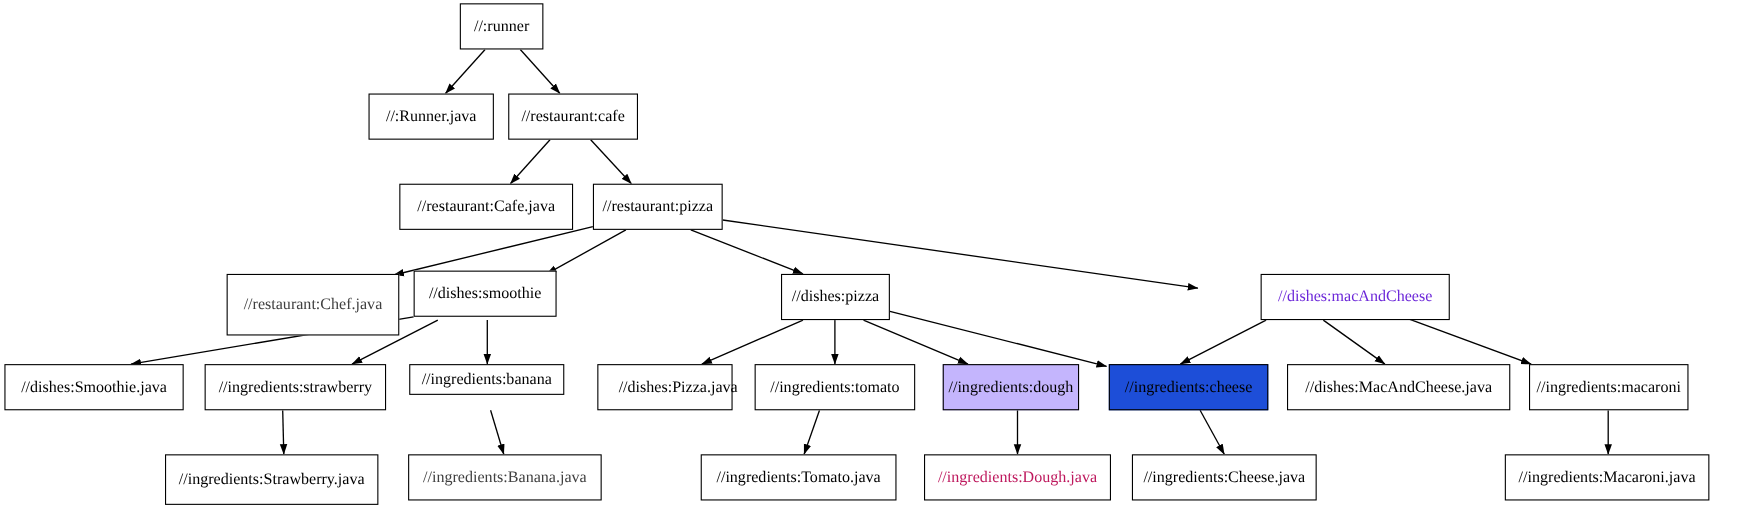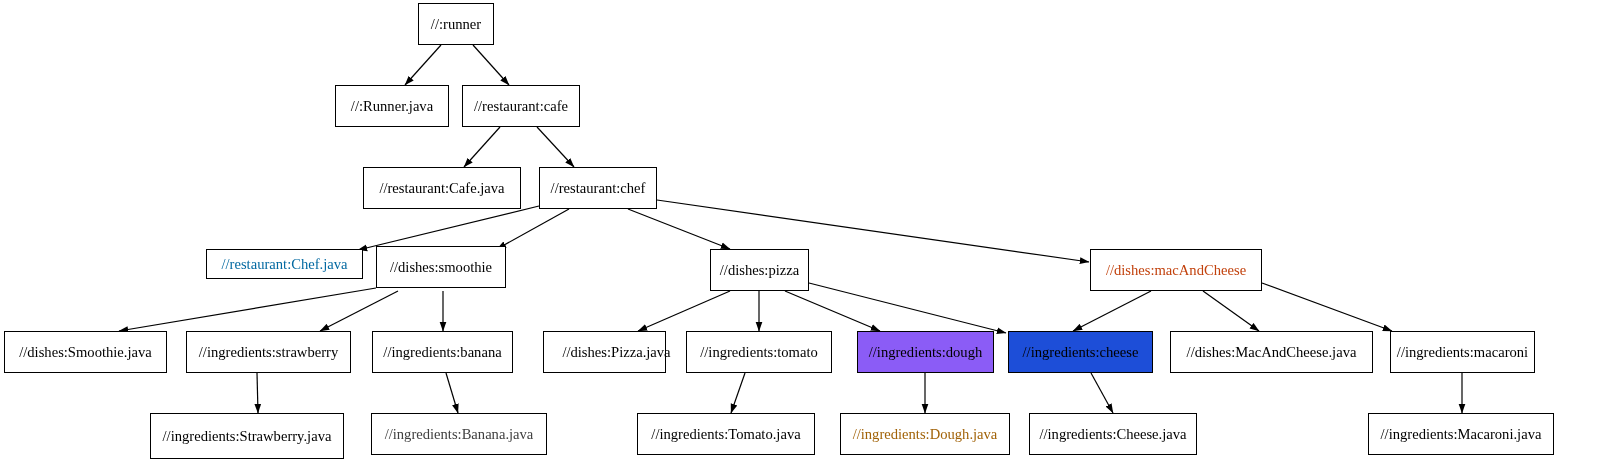--- a/index.html
+++ b/index.html
@@ -89,71 +89,71 @@
       <div class="node" style="left: 335px; top: 85px; width: 114px; height: 42px; background: rgb(255, 255, 255); border-color: rgb(0, 0, 0); color: rgb(0, 0, 0); text-align: right;">
         <span class="node-label">//:Runner.java</span>
       </div>
       <div class="node" style="left: 462px; top: 85px; width: 118px; height: 42px; background: rgb(255, 255, 255); border-color: rgb(0, 0, 0); color: rgb(0, 0, 0);">
         <span class="node-label">//restaurant:cafe</span>
       </div>
       <div class="node" style="left: 363px; top: 167px; width: 158px; height: 42px; background: rgb(255, 255, 255); border-color: rgb(0, 0, 0); color: rgb(0, 0, 0);">
         <span class="node-label">//restaurant:Cafe.java</span>
       </div>
       <div class="node" style="left: 539px; top: 167px; width: 118px; height: 42px; background: rgb(255, 255, 255); border-color: rgb(0, 0, 0); color: rgb(0, 0, 0);">
-        <span class="node-label">//restaurant:chef</span>
+        <span class="node-label">//restaurant:pizza</span>
       </div>
-      <div class="node" style="left: 206px; top: 249px; width: 157px; height: 30px; background: rgb(255, 255, 255); border-color: rgb(0, 0, 0); color: #0369a1;">
+      <div class="node" style="left: 206px; top: 249px; width: 157px; height: 56px; background: rgb(255, 255, 255); border-color: rgb(0, 0, 0); color: #404040;">
         <span class="node-label">//restaurant:Chef.java</span>
       </div>
       <div class="node" style="left: 376px; top: 246px; width: 130px; height: 42px; background: rgb(255, 255, 255); border-color: rgb(0, 0, 0); color: rgb(0, 0, 0);">
         <span class="node-label">//dishes:smoothie</span>
       </div>
       <div class="node" style="left: 710px; top: 249px; width: 99px; height: 42px; background: rgb(255, 255, 255); border-color: rgb(0, 0, 0); color: rgb(0, 0, 0);">
         <span class="node-label">//dishes:pizza</span>
       </div>
-      <div class="node" style="left: 1090px; top: 249px; width: 172px; height: 42px; background: rgb(255, 255, 255); border-color: rgb(0, 0, 0); color: #c2410c;">
+      <div class="node" style="left: 1146px; top: 249px; width: 172px; height: 42px; background: rgb(255, 255, 255); border-color: rgb(0, 0, 0); color: #6d28d9;">
         <span class="node-label">//dishes:macAndCheese</span>
       </div>
       <div class="node" style="left: 4px; top: 331px; width: 163px; height: 42px; background: rgb(255, 255, 255); border-color: rgb(0, 0, 0); color: rgb(0, 0, 0);">
         <span class="node-label">//dishes:Smoothie.java</span>
       </div>
       <div class="node" style="left: 186px; top: 331px; width: 165px; height: 42px; background: rgb(255, 255, 255); border-color: rgb(0, 0, 0); color: rgb(0, 0, 0);">
         <span class="node-label">//ingredients:strawberry</span>
       </div>
-      <div class="node" style="left: 372px; top: 331px; width: 141px; height: 42px; background: rgb(255, 255, 255); border-color: rgb(0, 0, 0); color: rgb(0, 0, 0);">
+      <div class="node" style="left: 372px; top: 331px; width: 141px; height: 28px; background: rgb(255, 255, 255); border-color: rgb(0, 0, 0); color: rgb(0, 0, 0);">
         <span class="node-label">//ingredients:banana</span>
       </div>
       <div class="node" style="left: 543px; top: 331px; width: 123px; height: 42px; background: rgb(255, 255, 255); border-color: rgb(0, 0, 0); color: rgb(0, 0, 0); padding-left: 24px;">
         <span class="node-label">//dishes:Pizza.java</span>
       </div>
       <div class="node" style="left: 686px; top: 331px; width: 146px; height: 42px; background: rgb(255, 255, 255); border-color: rgb(0, 0, 0); color: rgb(0, 0, 0);">
         <span class="node-label">//ingredients:tomato</span>
       </div>
-      <div class="node" style="left: 857px; top: 331px; width: 137px; height: 42px; background: #8b5cf6; border-color: rgb(0, 0, 0); color: rgb(0, 0, 0);">
+      <div class="node" style="left: 857px; top: 331px; width: 124px; height: 42px; background: #c4b5fd; border-color: rgb(0, 0, 0); color: rgb(0, 0, 0);">
         <span class="node-label">//ingredients:dough</span>
       </div>
       <div class="node" style="left: 1008px; top: 331px; width: 145px; height: 42px; background: #1d4ed8; border-color: rgb(0, 0, 0); color: rgb(0, 0, 0);">
         <span class="node-label">//ingredients:cheese</span>
       </div>
       <div class="node" style="left: 1170px; top: 331px; width: 203px; height: 42px; background: rgb(255, 255, 255); border-color: rgb(0, 0, 0); color: rgb(0, 0, 0);">
         <span class="node-label">//dishes:MacAndCheese.java</span>
       </div>
       <div class="node" style="left: 1390px; top: 331px; width: 145px; height: 42px; background: rgb(255, 255, 255); border-color: rgb(0, 0, 0); color: rgb(0, 0, 0);">
         <span class="node-label">//ingredients:macaroni</span>
       </div>
       <div class="node" style="left: 150px; top: 413px; width: 194px; height: 46px; background: rgb(255, 255, 255); border-color: rgb(0, 0, 0); color: rgb(0, 0, 0);">
         <span class="node-label">//ingredients:Strawberry.java</span>
       </div>
       <div class="node" style="left: 371px; top: 413px; width: 176px; height: 42px; background: rgb(255, 255, 255); border-color: rgb(0, 0, 0); color: #404040;">
         <span class="node-label">//ingredients:Banana.java</span>
       </div>
       <div class="node" style="left: 637px; top: 413px; width: 178px; height: 42px; background: rgb(255, 255, 255); border-color: rgb(0, 0, 0); color: rgb(0, 0, 0);">
         <span class="node-label">//ingredients:Tomato.java</span>
       </div>
-      <div class="node" style="left: 840px; top: 413px; width: 170px; height: 42px; background: rgb(255, 255, 255); border-color: rgb(0, 0, 0); color: #a16207;">
+      <div class="node" style="left: 840px; top: 413px; width: 170px; height: 42px; background: rgb(255, 255, 255); border-color: rgb(0, 0, 0); color: #be185d;">
         <span class="node-label">//ingredients:Dough.java</span>
       </div>
       <div class="node" style="left: 1029px; top: 413px; width: 168px; height: 42px; background: rgb(255, 255, 255); border-color: rgb(0, 0, 0); color: rgb(0, 0, 0);">
         <span class="node-label">//ingredients:Cheese.java</span>
       </div>
       <div class="node" style="left: 1368px; top: 413px; width: 186px; height: 42px; background: rgb(255, 255, 255); border-color: rgb(0, 0, 0); color: rgb(0, 0, 0);">
         <span class="node-label">//ingredients:Macaroni.java</span>
       </div>
     </div>
 </div>

